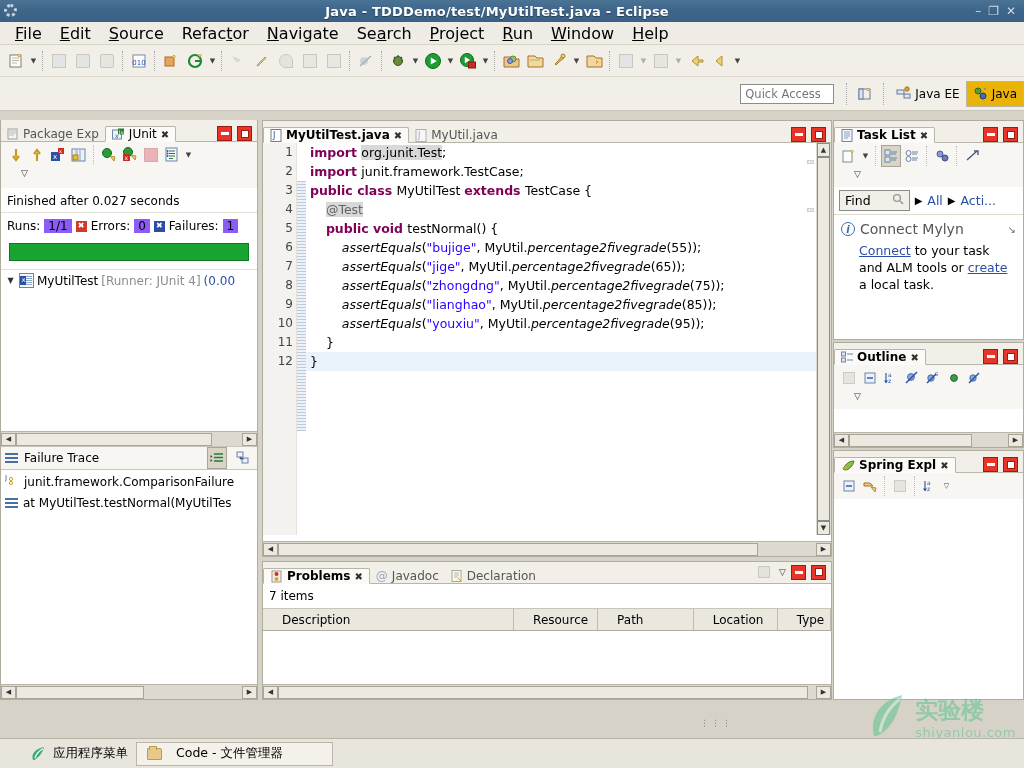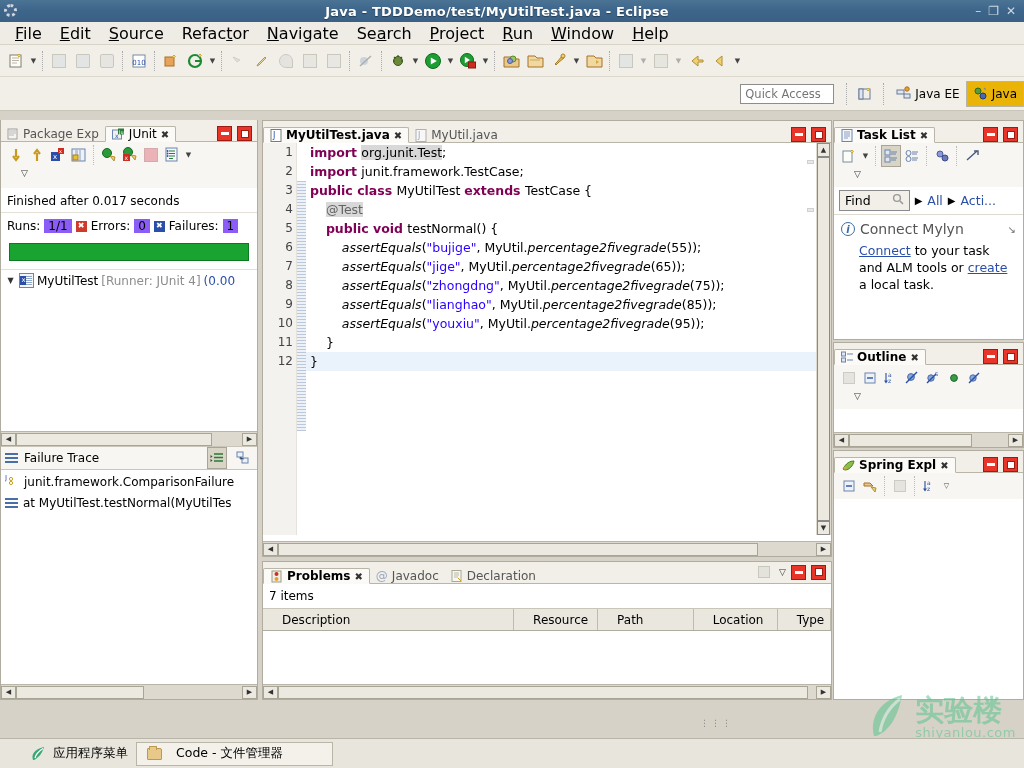--- a/index.html
+++ b/index.html
@@ -351,21 +351,21 @@
   }
 
   
   .watermark {
     position: absolute; right: 8px; bottom: 26px;
     display: flex; align-items: center; gap: 5px;
     opacity: 0.55; pointer-events: none;
   }
   .wm-leaf { width: 44px; height: 50px; position: relative; flex: none; }
   .wm-text { display: flex; flex-direction: column; }
-  .wm-cn { font-size: 29px; font-weight: bold; color: #5cc48f; line-height: 30px; }
+  .wm-cn { font-size: 23px; font-weight: bold; color: #5cc48f; line-height: 30px; }
   .wm-en { font-size: 13px; color: #5cc48f; letter-spacing: 0.5px; }
 
   .tiny { font-size: 10px; }
 </style>
 </head>
 <body>
 
 <div id="app">
 
   <div class="titlebar">
@@ -644,21 +644,21 @@
             <circle cx="3.6" cy="6.5" r="0.9" fill="#2a4fa8"></circle>
             <circle cx="3.6" cy="9" r="0.9" fill="#2a4fa8"></circle>
           </svg>
       </div>
       <div class="tb-arrow">▼</div>
     </div>
     <div style="height:20px;background:#f7f6f2;padding-left:20px;font-size:9px;color:#333;">
       <span>▽</span>
     </div>
 
-    <div class="junit-status">Finished after 0.017 seconds</div>
+    <div class="junit-status">Finished after 0.027 seconds</div>
 
     <div class="junit-counts">
       <span>Runs:</span>
       <span class="cnt-box">1/1</span>
       <span class="mini-icon err">✖</span>
       <span>Errors:</span>
       <span class="cnt-box">0</span>
       <span class="mini-icon fail">✖</span>
       <span>Failures:</span>
       <span class="cnt-box">1</span>

